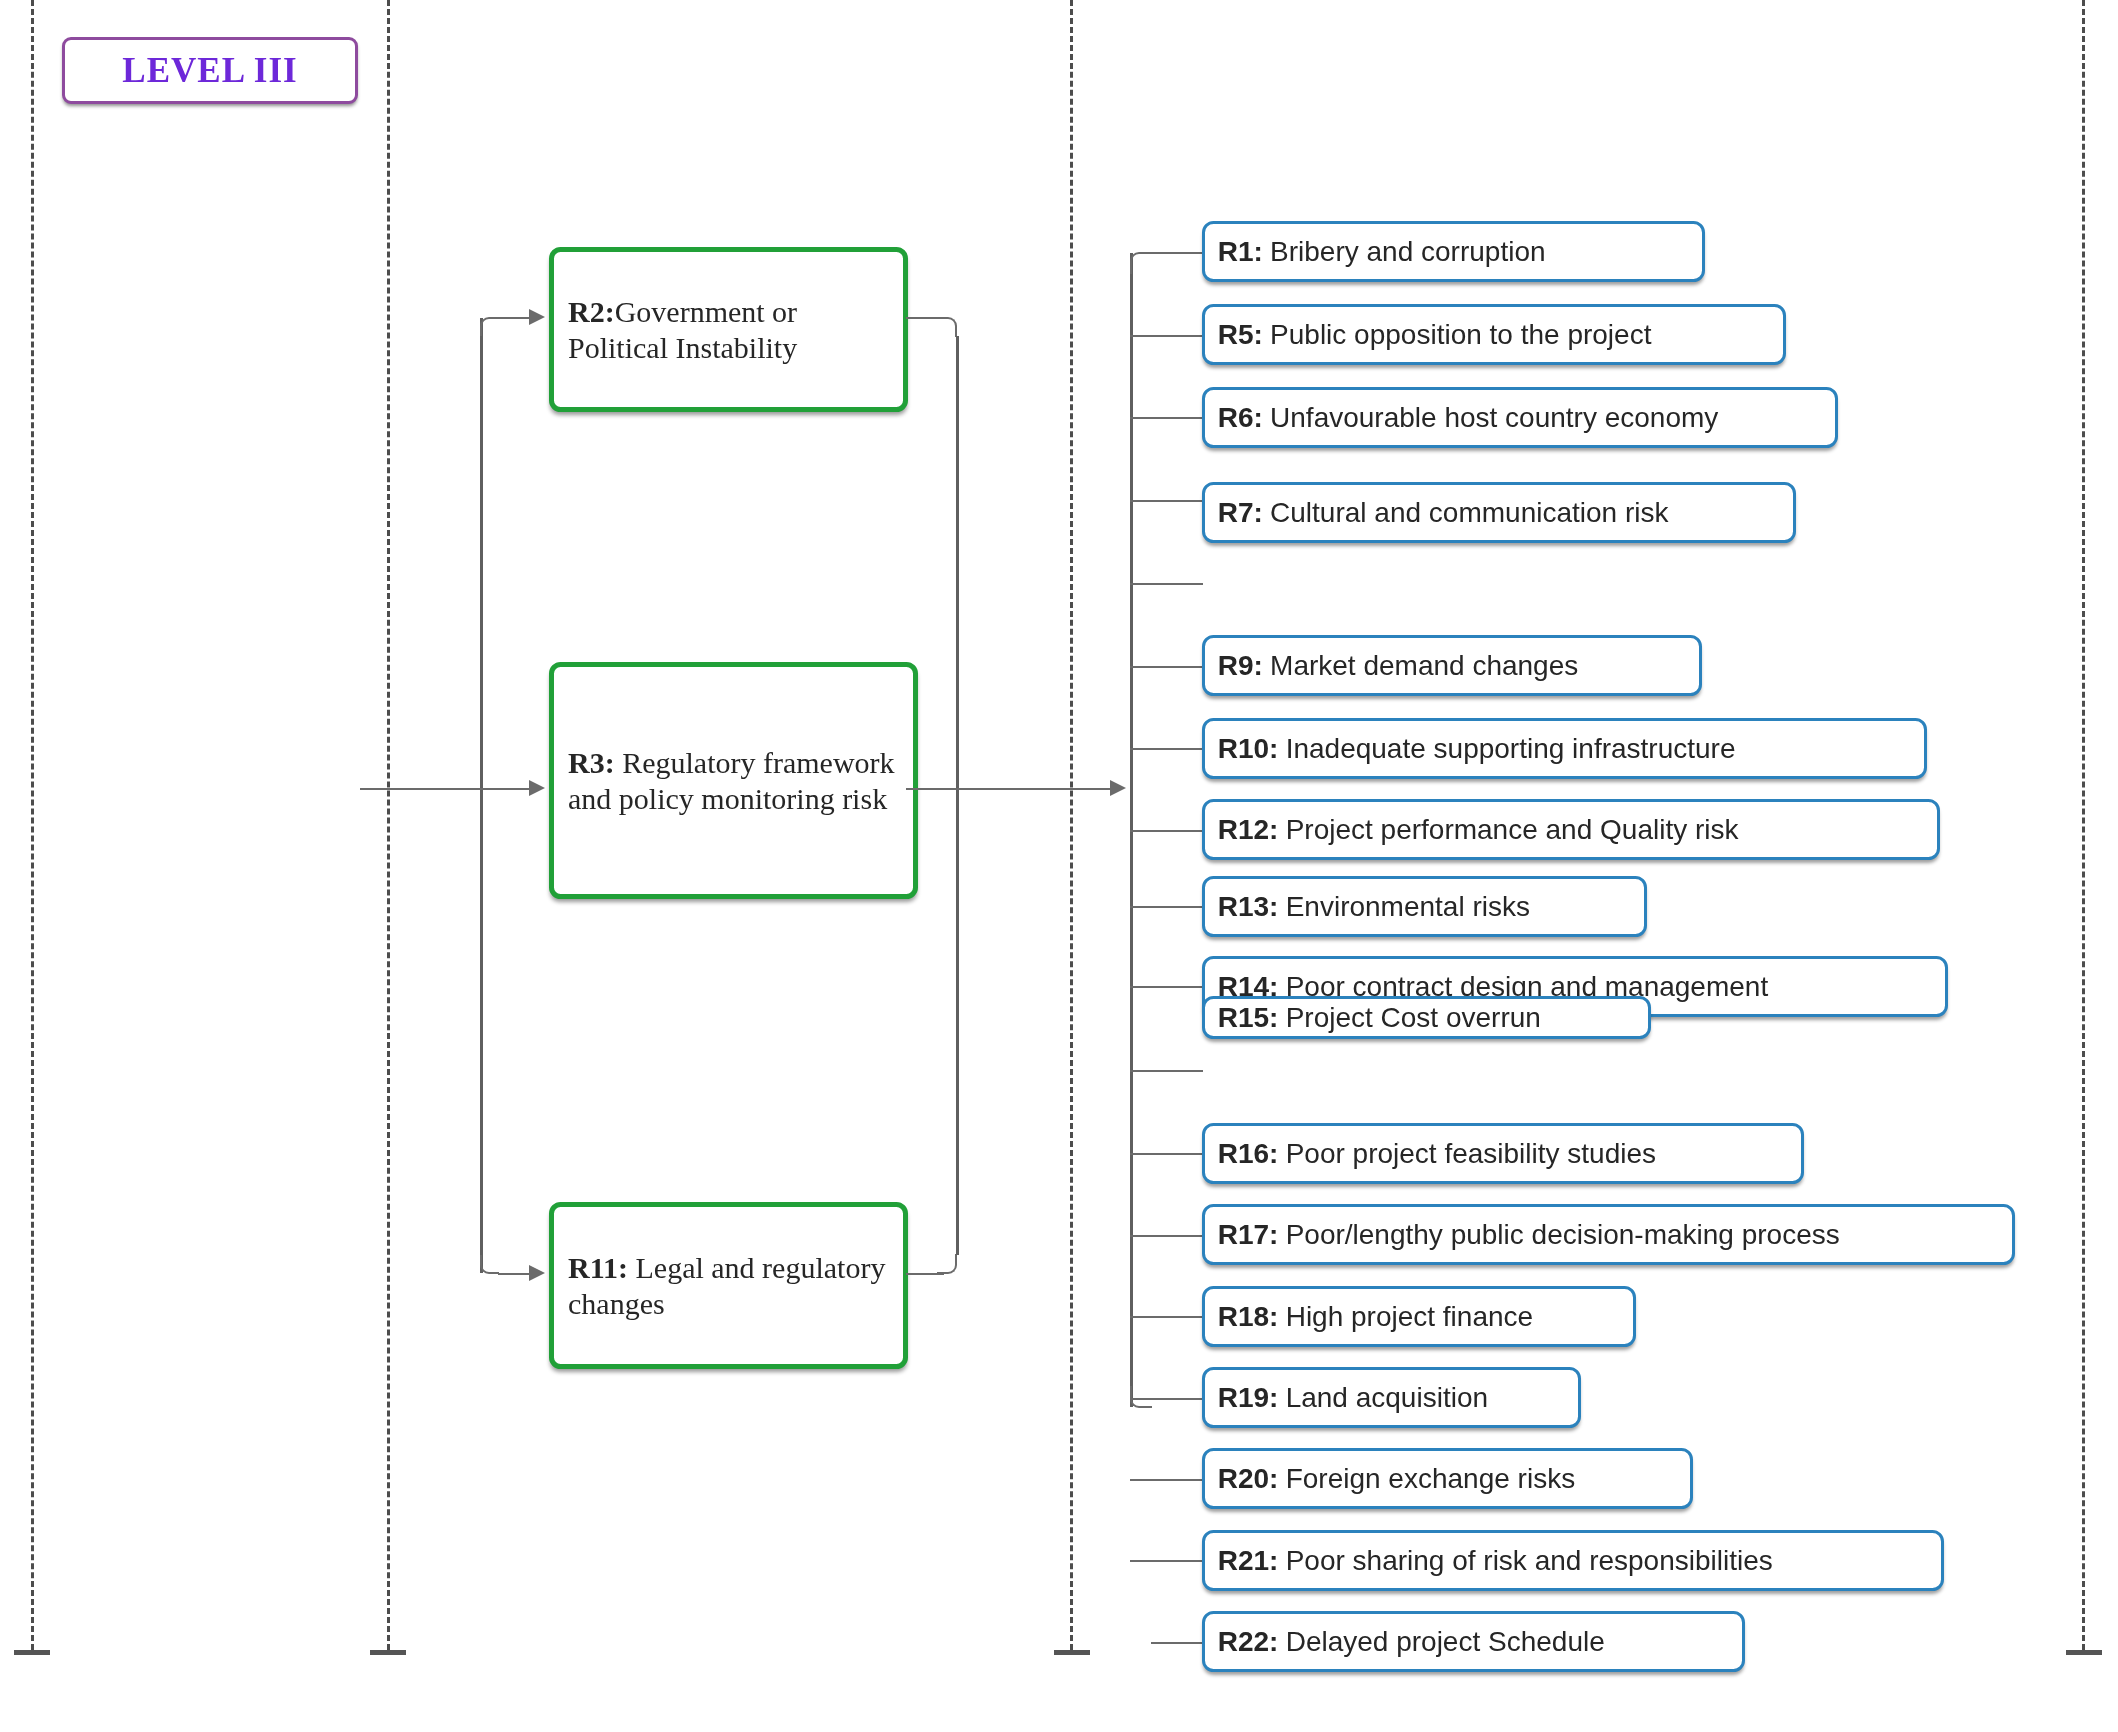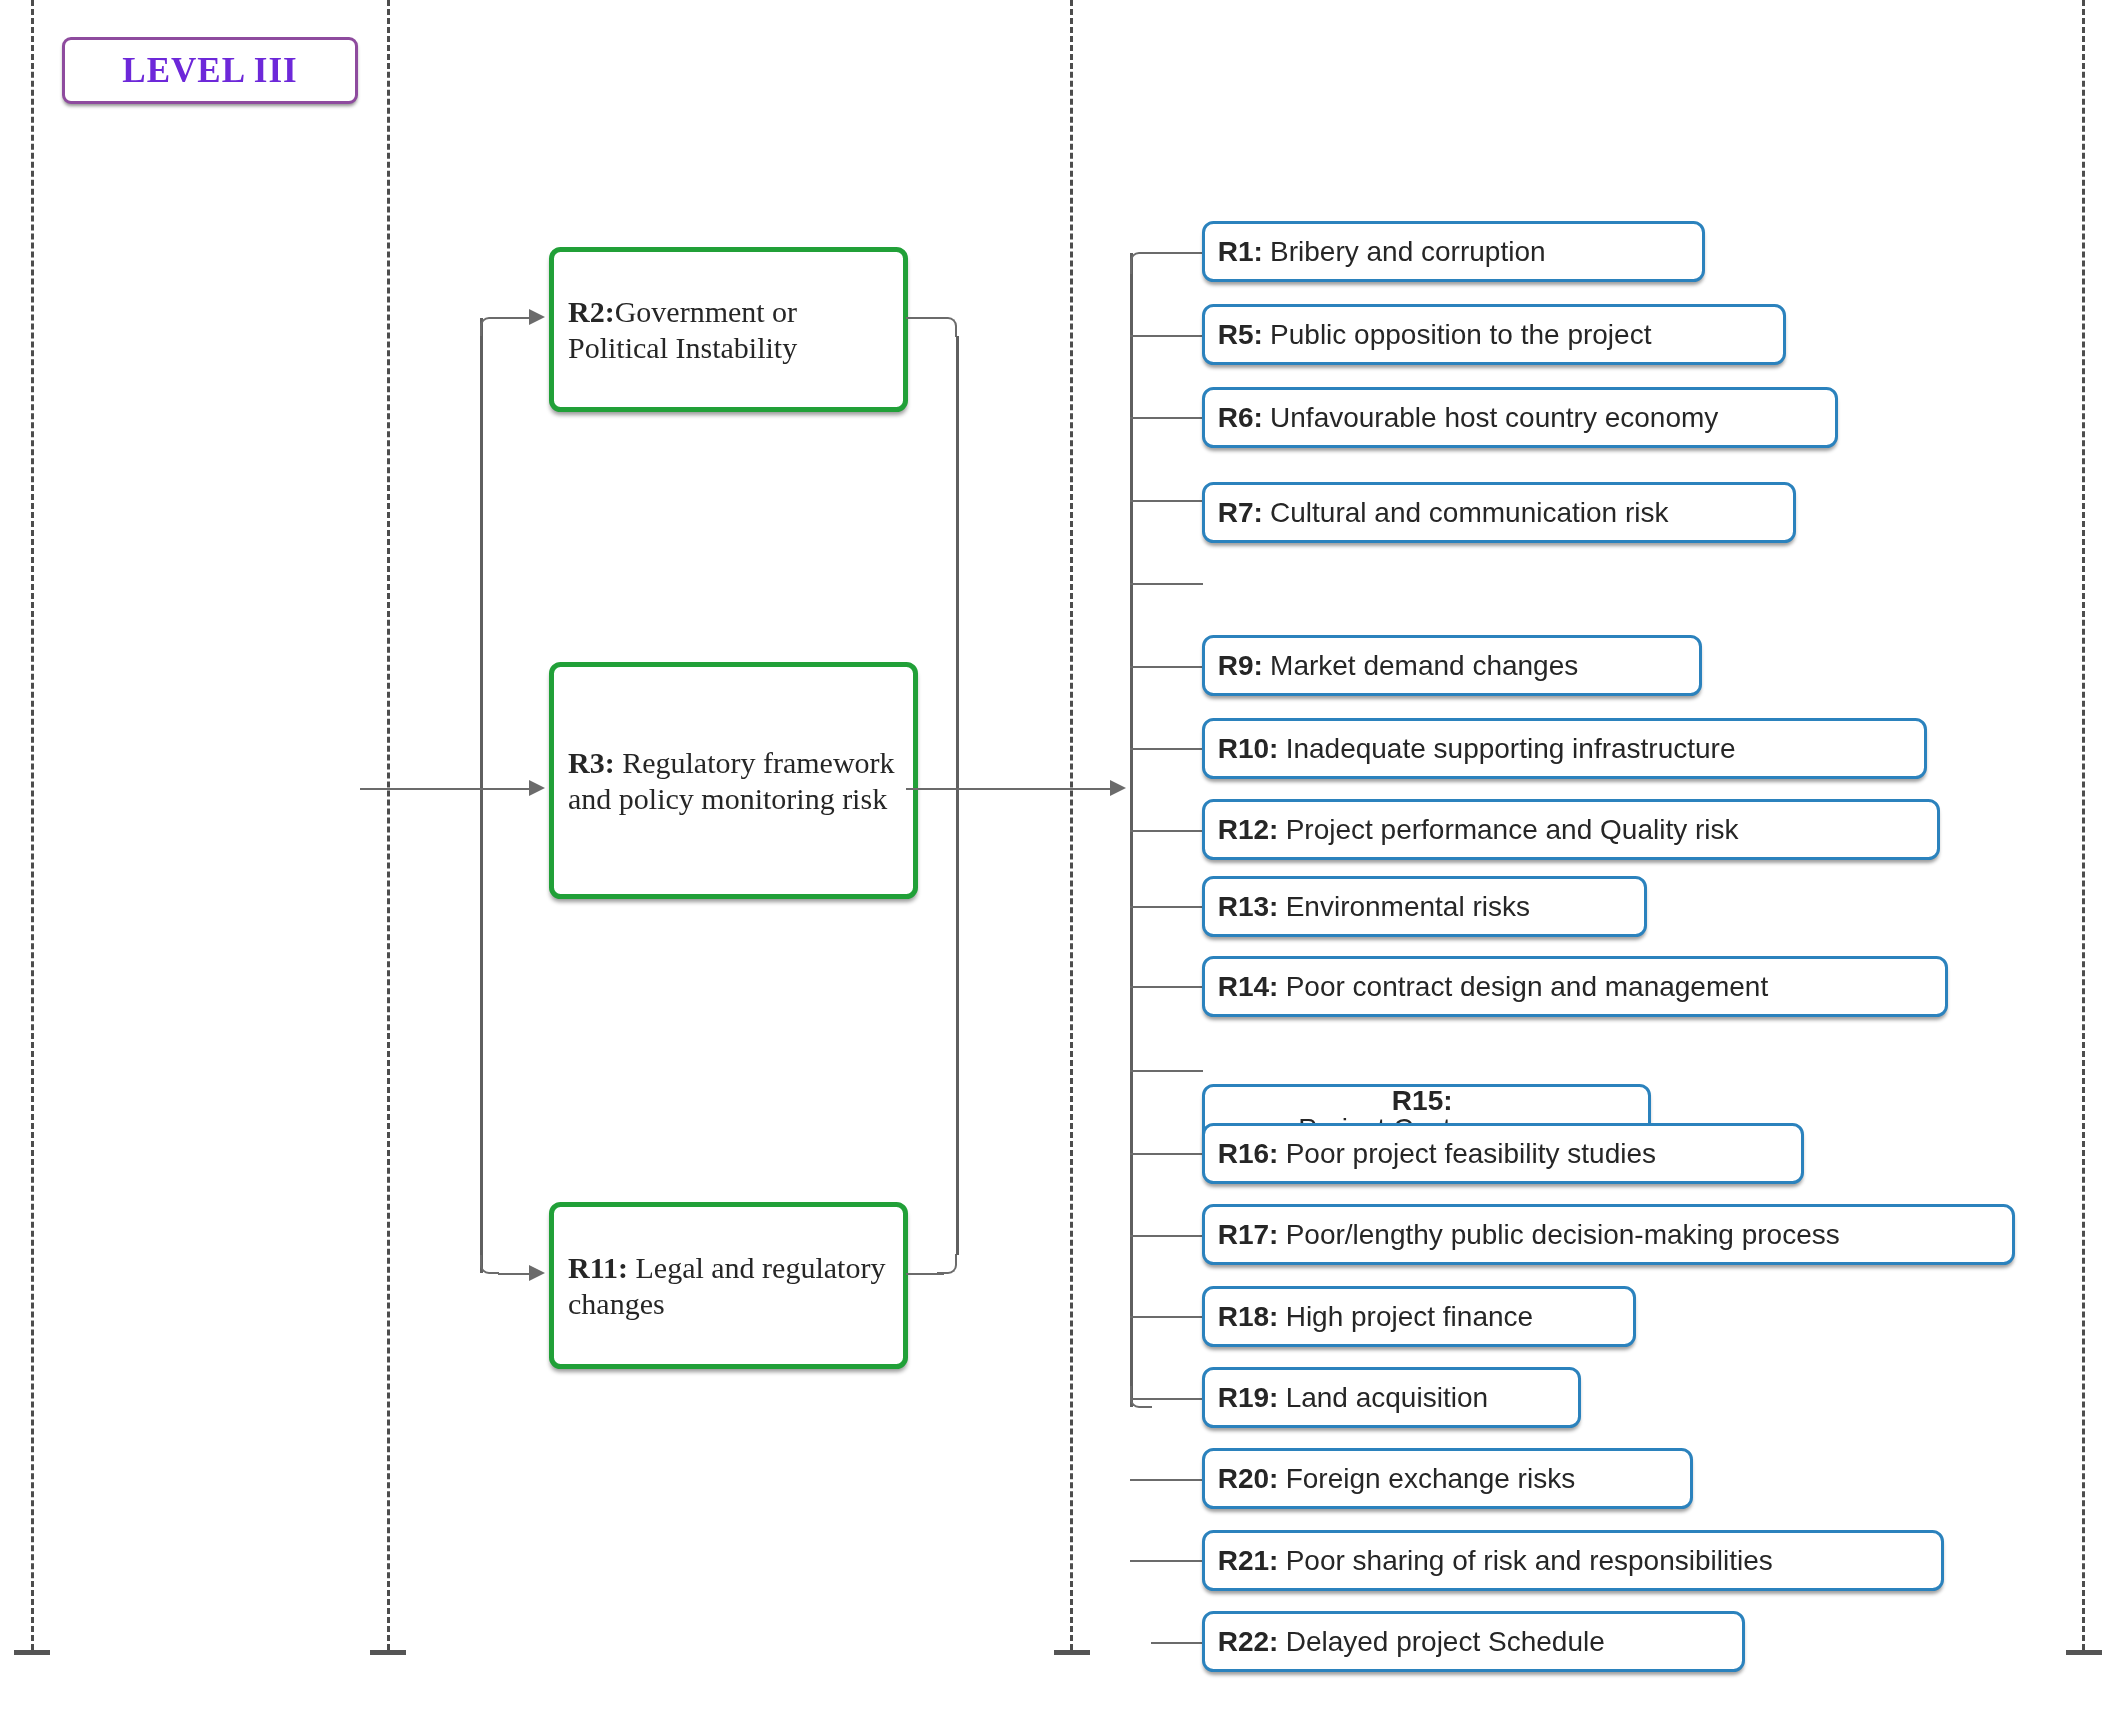--- a/index.html
+++ b/index.html
@@ -212,21 +212,21 @@
       <span>Environmental risks</span>
   </div>
 
   <div class="wire-h" style="left:1130px;top:986px;width:73px;"></div>
   <div class="leaf" style="left:1202px;top:956px;width:746px;height:61px;">
     <b>R14:</b>
       <span>Poor contract design and management</span>
   </div>
 
   <div class="wire-h" style="left:1130px;top:1070px;width:73px;"></div>
-  <div class="leaf" style="left:1202px;top:1084px;width:449px;height:75px;flex-direction:column;">
+  <div class="leaf" style="left:1202px;top:996px;width:449px;height:43px;">
     <b>R15:</b>
       <span>Project Cost overrun</span>
   </div>
 
   <div class="wire-h" style="left:1130px;top:1153px;width:73px;"></div>
   <div class="leaf" style="left:1202px;top:1123px;width:602px;height:61px;">
     <b>R16:</b>
       <span>Poor project feasibility studies</span>
   </div>
 

